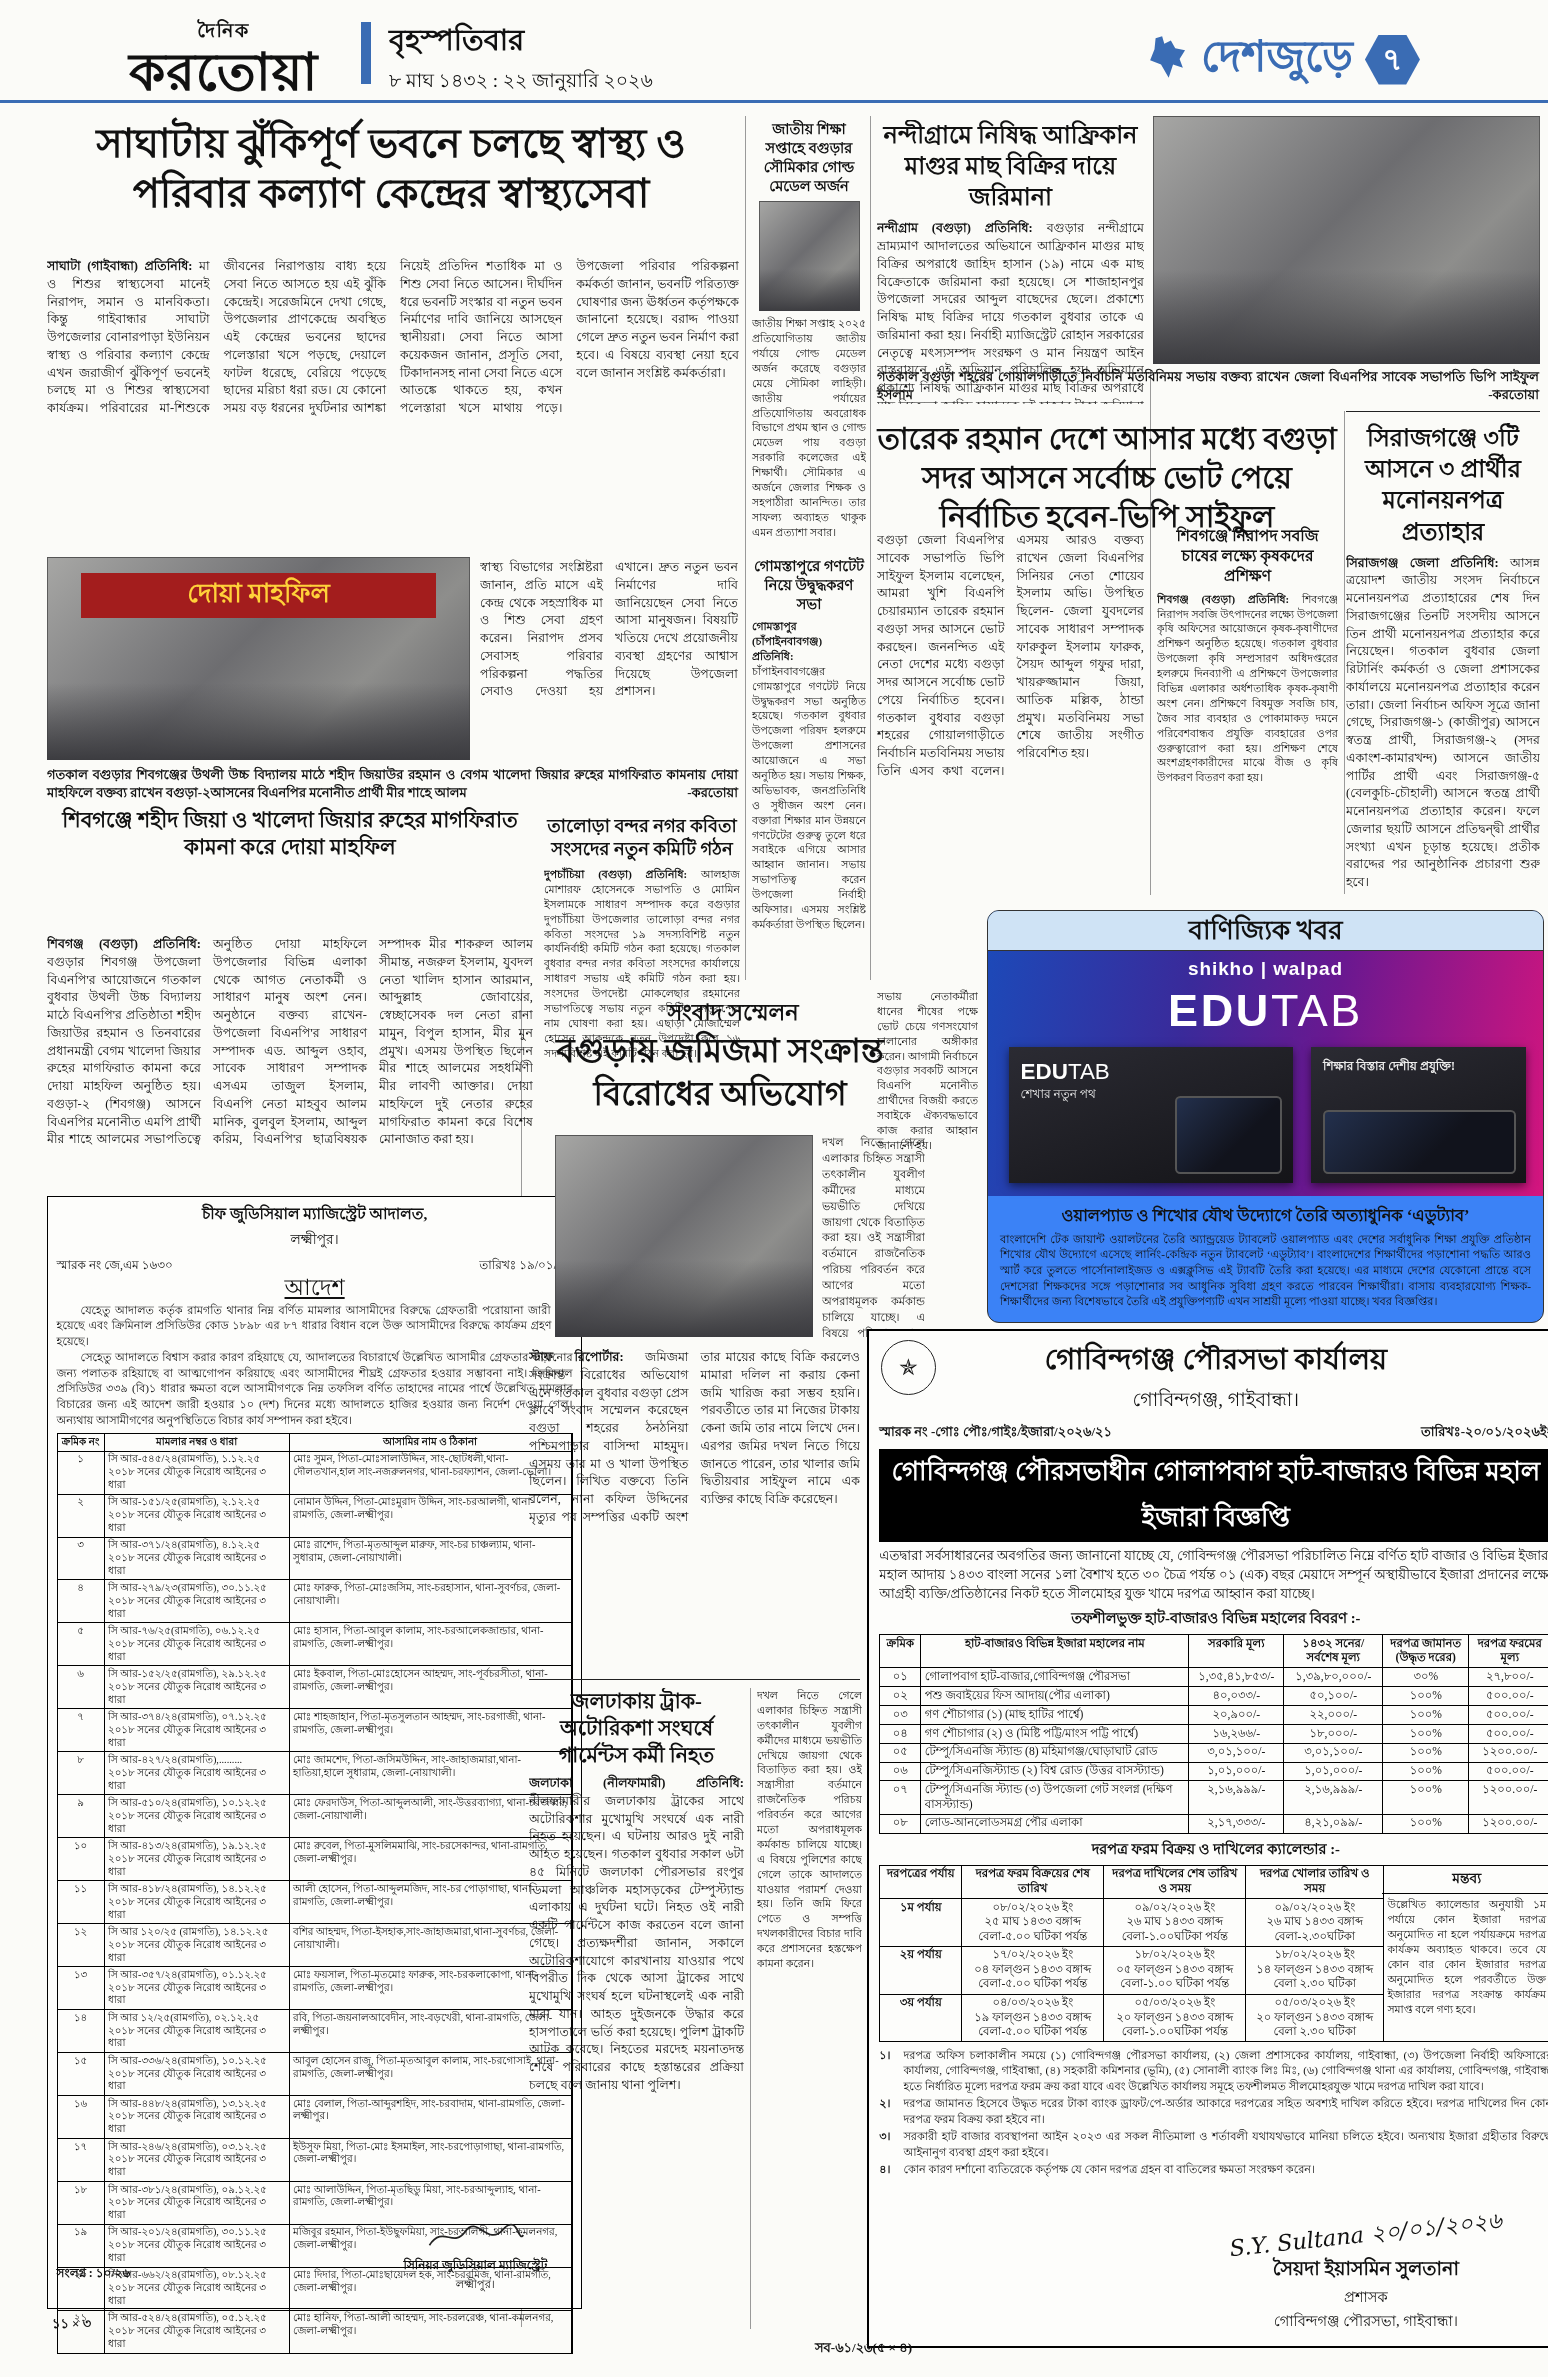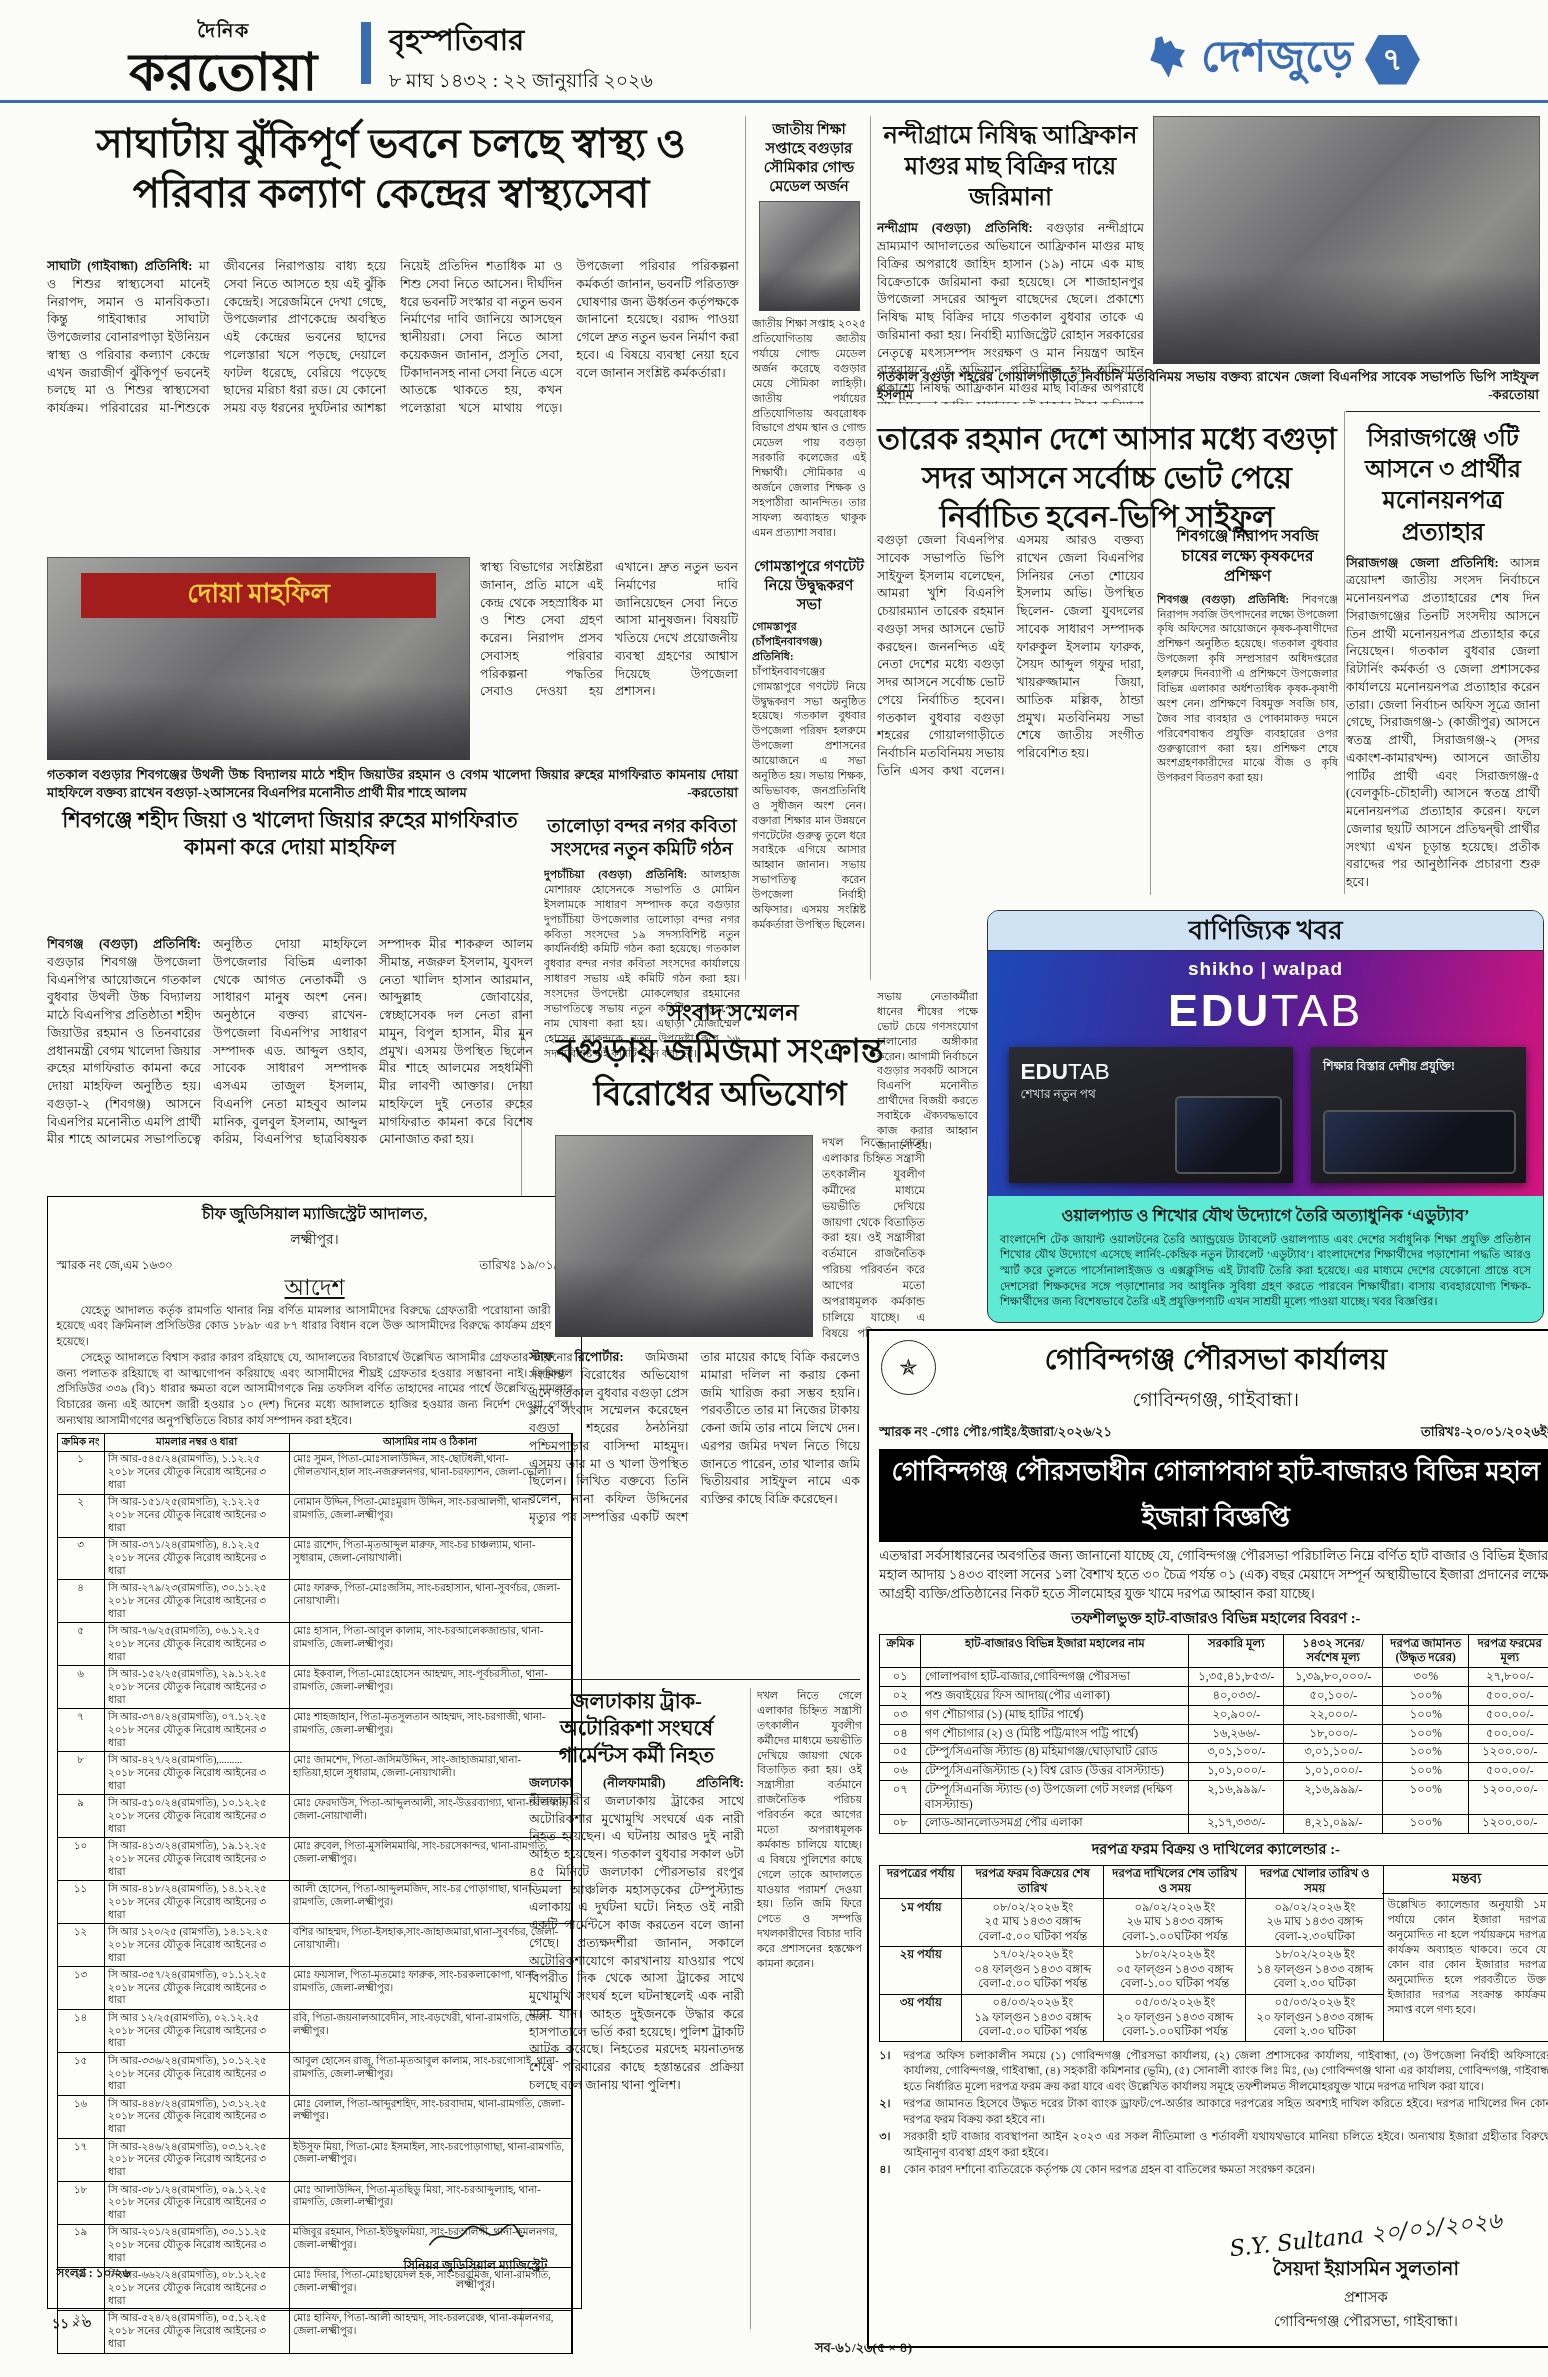--- a/index.html
+++ b/index.html
@@ -41,21 +41,21 @@
   
   .noticebox{position:absolute;border:1.7px solid #000;background:#fdfdfb;}
   .tenderbox{position:absolute;border:2.6px double #000;background:#fdfdfb;}
   .banner{background:#000;color:#fff;font-weight:bold;text-align:center;font-size:26px;line-height:1.8;}
   
   .gtable{display:grid;border:1.3px solid #000;font-size:10.3px;line-height:1.25;}
   .gcell{border-right:0.9px solid #000;border-bottom:0.9px solid #000;padding:1.7px 3.4px;}
   .ghead{font-weight:bold;text-align:center;}
   .rowwrap{display:contents;}
   
-  .bizbox{position:absolute;border:1.7px solid #333;border-radius:12px;overflow:hidden;background:#5eead4;}
+  .bizbox{position:absolute;border:1.7px solid #333;border-radius:12px;overflow:hidden;background:#3b82f6;}
   .bizhead{background:#cfe3f5;border-bottom:1.7px solid #333;text-align:center;
            font-size:26px;font-weight:bold;line-height:1.5;}
   .ad{position:relative;background:linear-gradient(100deg,#1d49b8 0%,#3a2a9a 35%,#6a1890 60%,#d4157e 100%);}
   .ad .brands{position:absolute;top:6.9px;width:100%;text-align:center;color:#fff;
        font-family:"Liberation Sans","DejaVu Sans",sans-serif;font-size:19px;font-weight:bold;letter-spacing:0.9px;}
   .ad .adtitle{position:absolute;top:34px;width:100%;text-align:center;color:#fff;
        font-family:"Liberation Sans","DejaVu Sans",sans-serif;font-size:45px;letter-spacing:2.6px;}
   .ad .adtitle b{font-weight:bold}
   .adpanel{position:absolute;background:linear-gradient(160deg,#2b2b33,#141418);box-shadow:0 3.4px 8.6px #0008;}
   .adpanel .ptxt{color:#fff;font-family:"Liberation Sans","DejaVu Sans",sans-serif;

